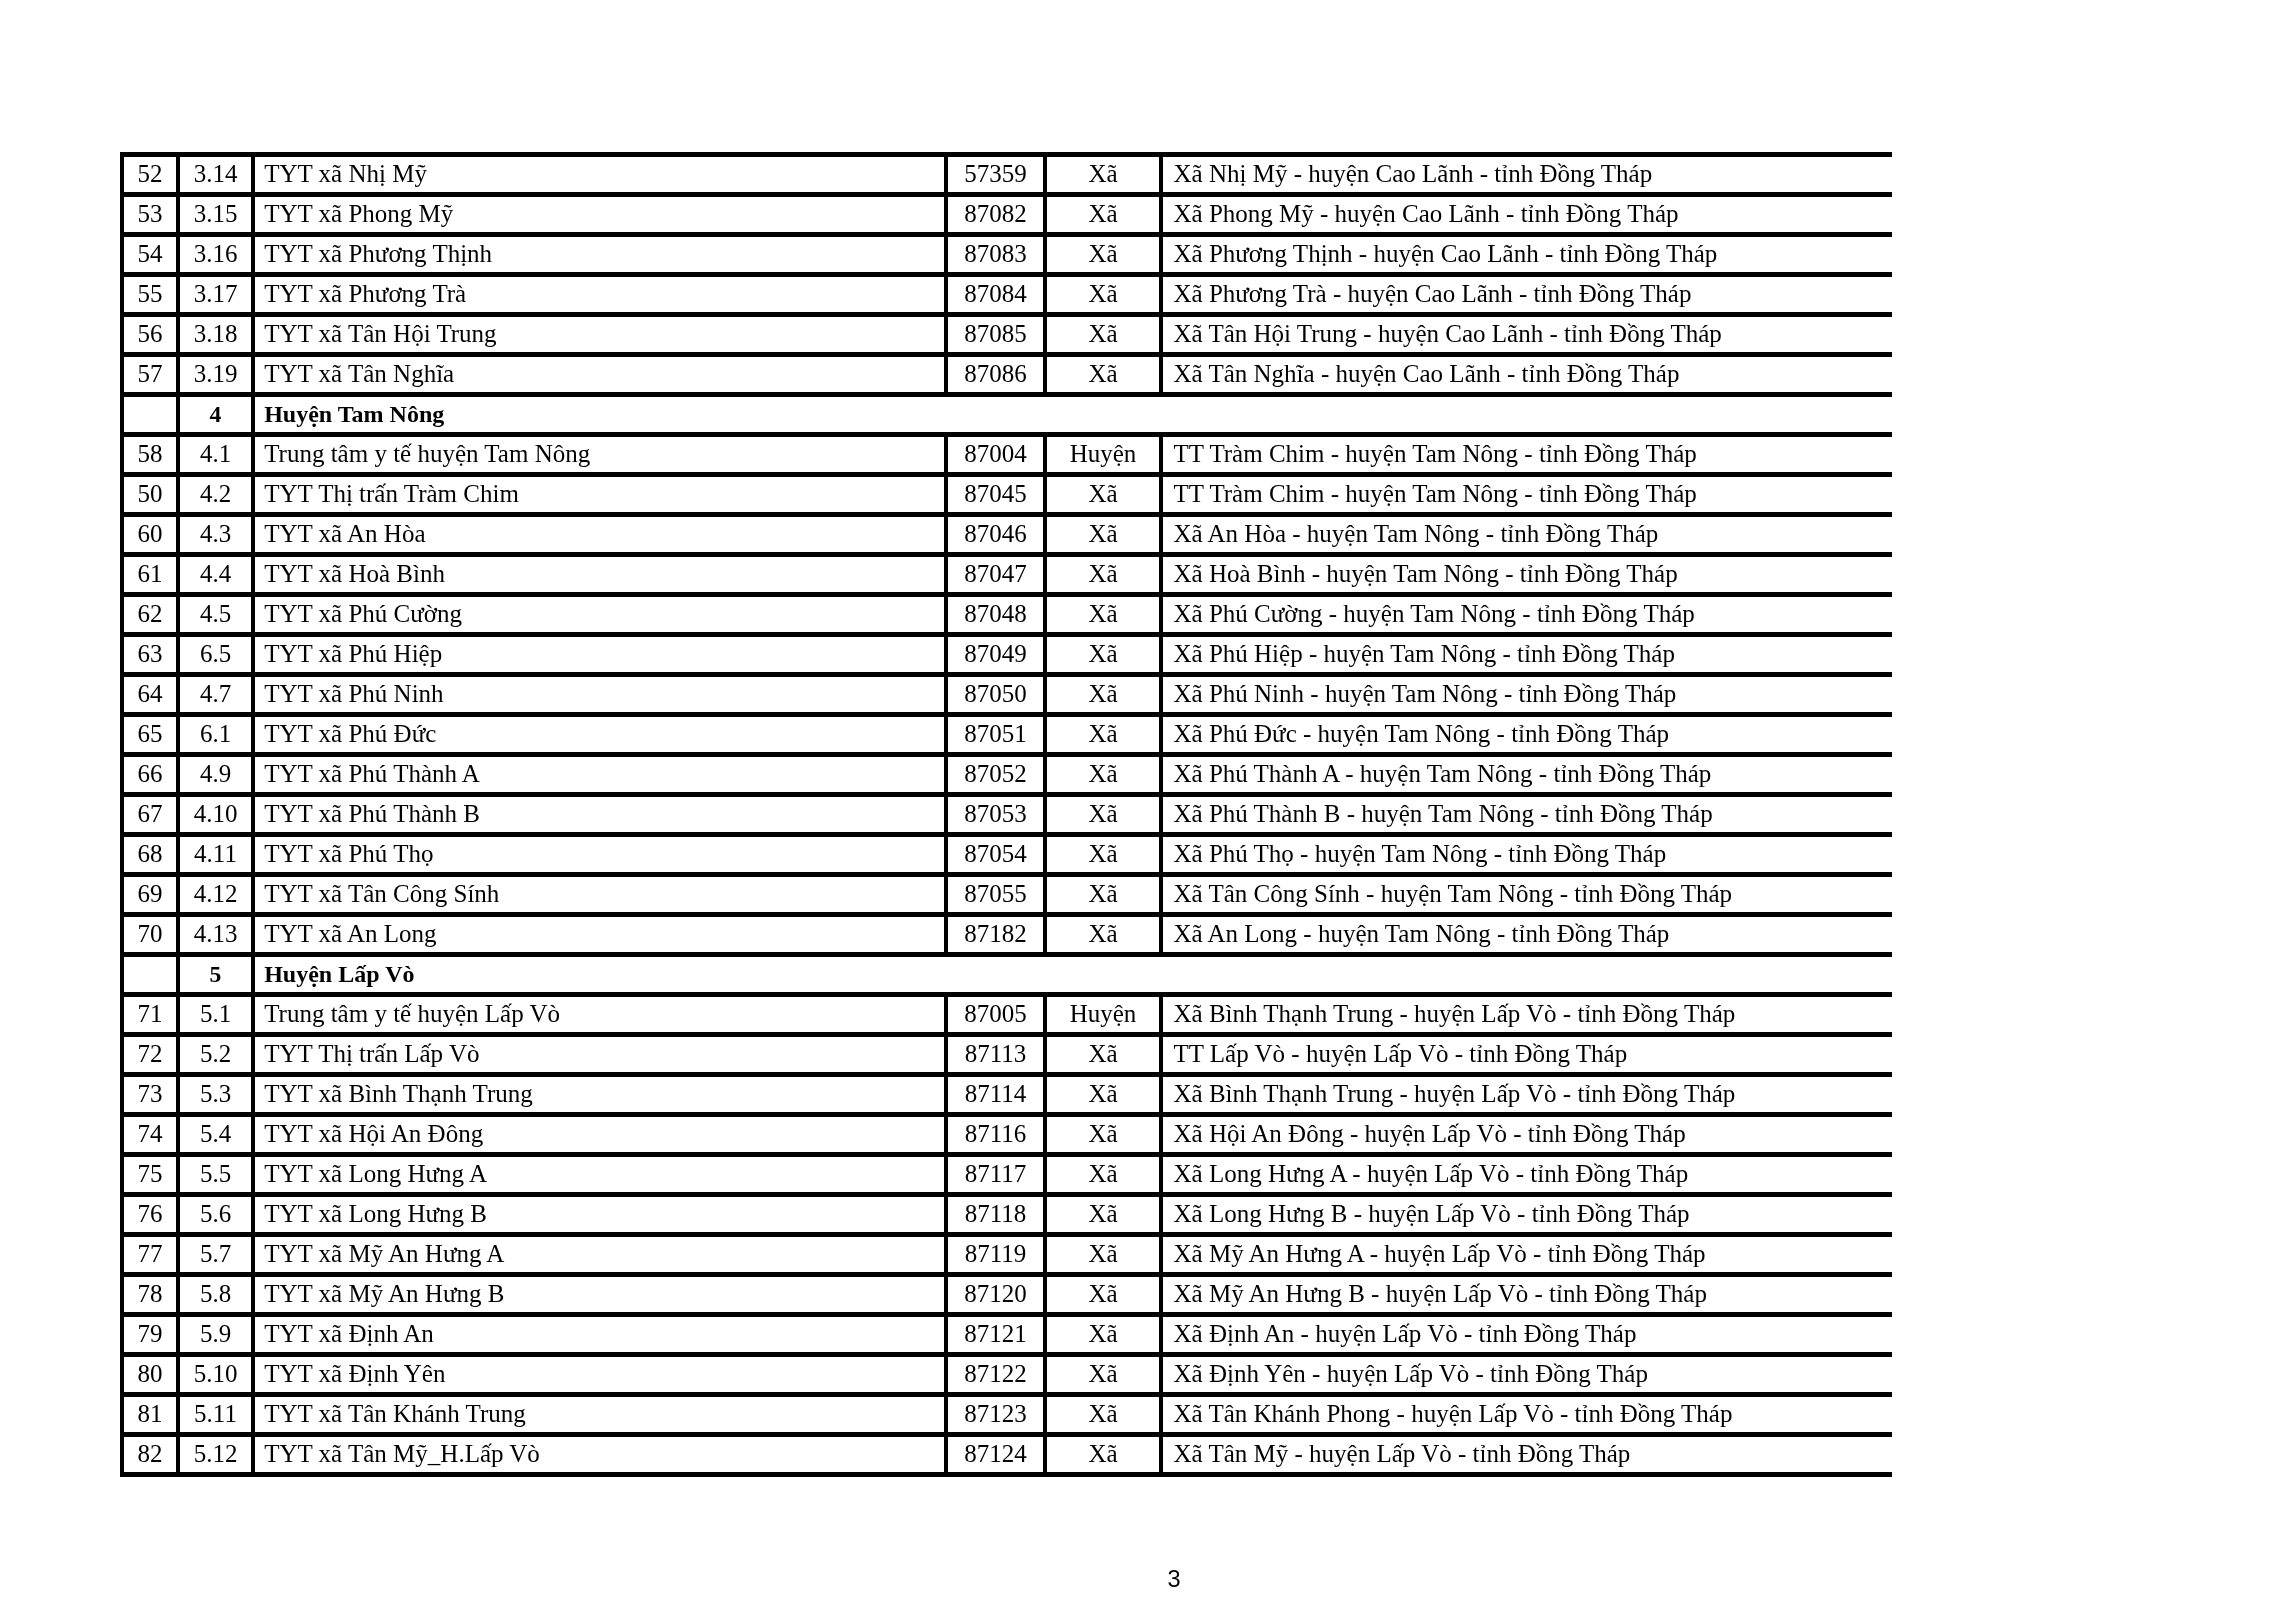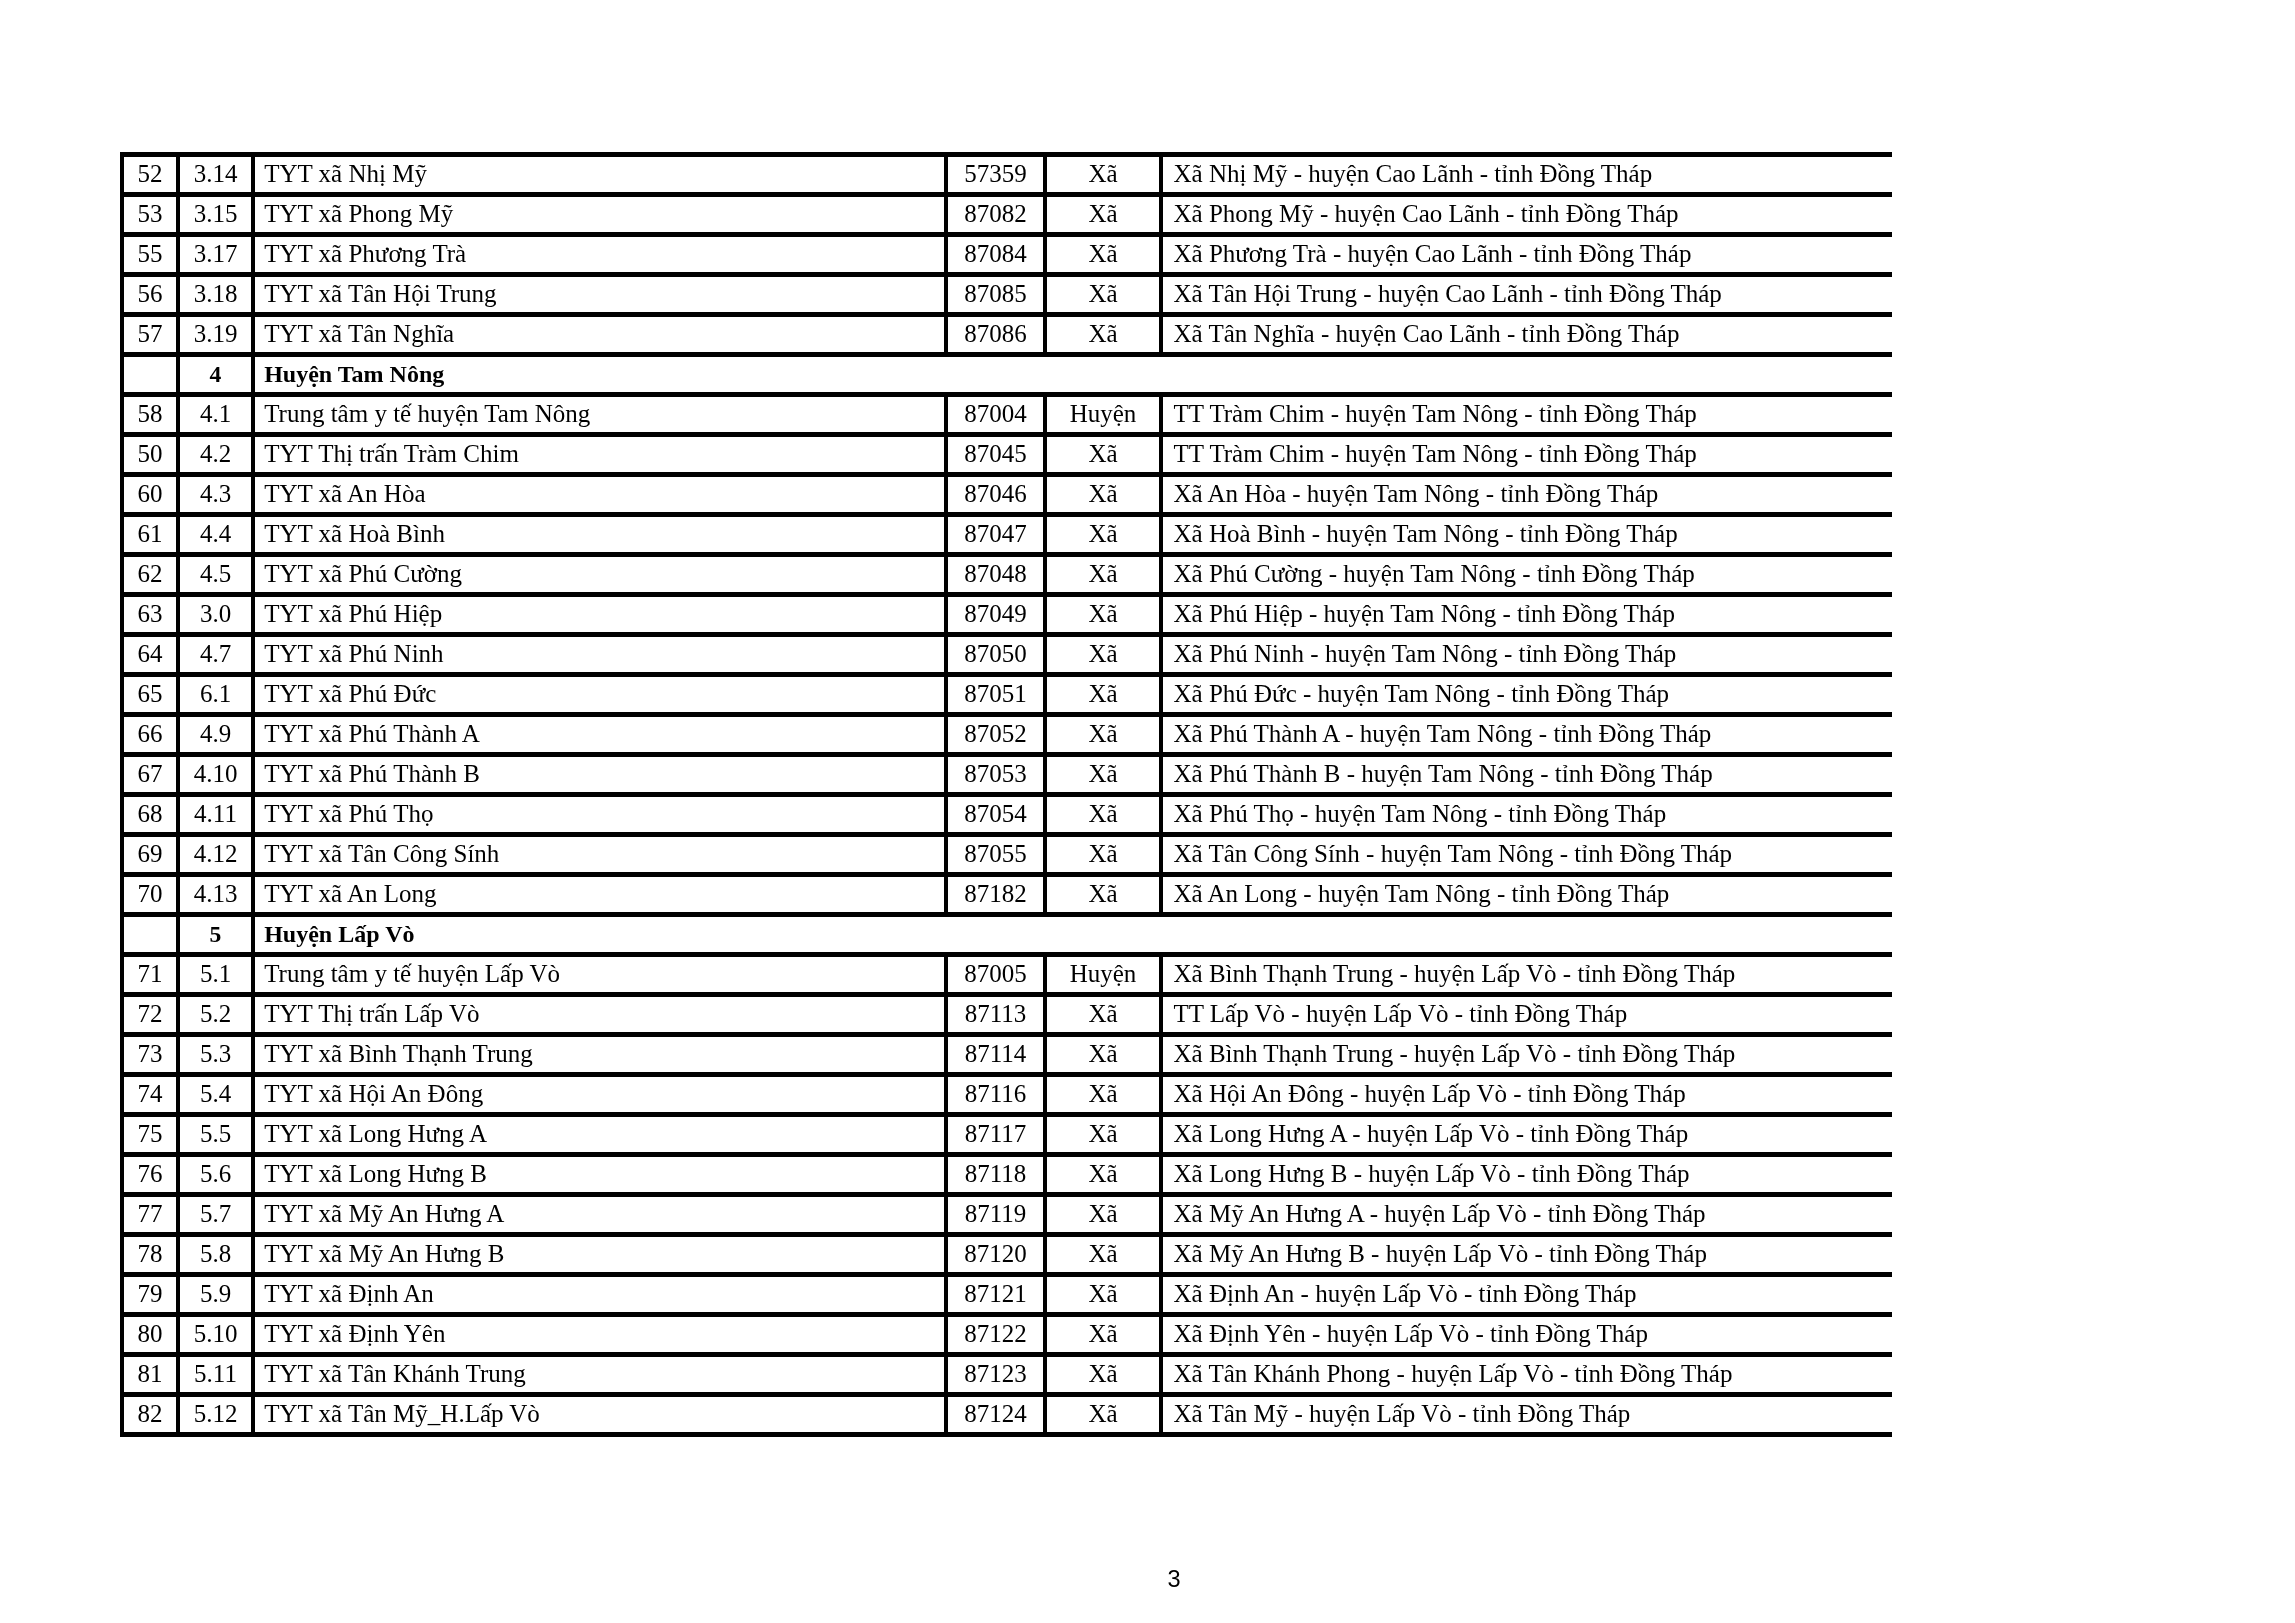--- a/index.html
+++ b/index.html
@@ -92,20 +92,29 @@
         <tr>
     <td class="c-stt">53</td>
     <td class="c-sub">3.15</td>
     <td class="c-name">TYT xã Phong Mỹ</td>
     <td class="c-code">87082</td>
     <td class="c-type">Xã</td>
     <td class="c-addr">Xã Phong Mỹ - huyện Cao Lãnh - tỉnh Đồng Tháp</td>
     <td class="c-empty"></td>
   </tr>
         <tr>
+    <td class="c-stt">54</td>
+    <td class="c-sub">3.16</td>
+    <td class="c-name">TYT xã Phương Thịnh</td>
+    <td class="c-code">87083</td>
+    <td class="c-type">Xã</td>
+    <td class="c-addr">Xã Phương Thịnh - huyện Cao Lãnh - tỉnh Đồng Tháp</td>
+    <td class="c-empty"></td>
+  </tr>
+        <tr>
     <td class="c-stt">55</td>
     <td class="c-sub">3.17</td>
     <td class="c-name">TYT xã Phương Trà</td>
     <td class="c-code">87084</td>
     <td class="c-type">Xã</td>
     <td class="c-addr">Xã Phương Trà - huyện Cao Lãnh - tỉnh Đồng Tháp</td>
     <td class="c-empty"></td>
   </tr>
         <tr>
     <td class="c-stt">56</td>
@@ -170,21 +179,21 @@
     <td class="c-stt">62</td>
     <td class="c-sub">4.5</td>
     <td class="c-name">TYT xã Phú Cường</td>
     <td class="c-code">87048</td>
     <td class="c-type">Xã</td>
     <td class="c-addr">Xã Phú Cường - huyện Tam Nông - tỉnh Đồng Tháp</td>
     <td class="c-empty"></td>
   </tr>
         <tr>
     <td class="c-stt">63</td>
-    <td class="c-sub">3.0</td>
+    <td class="c-sub">6.5</td>
     <td class="c-name">TYT xã Phú Hiệp</td>
     <td class="c-code">87049</td>
     <td class="c-type">Xã</td>
     <td class="c-addr">Xã Phú Hiệp - huyện Tam Nông - tỉnh Đồng Tháp</td>
     <td class="c-empty"></td>
   </tr>
         <tr>
     <td class="c-stt">64</td>
     <td class="c-sub">4.7</td>
     <td class="c-name">TYT xã Phú Ninh</td>

